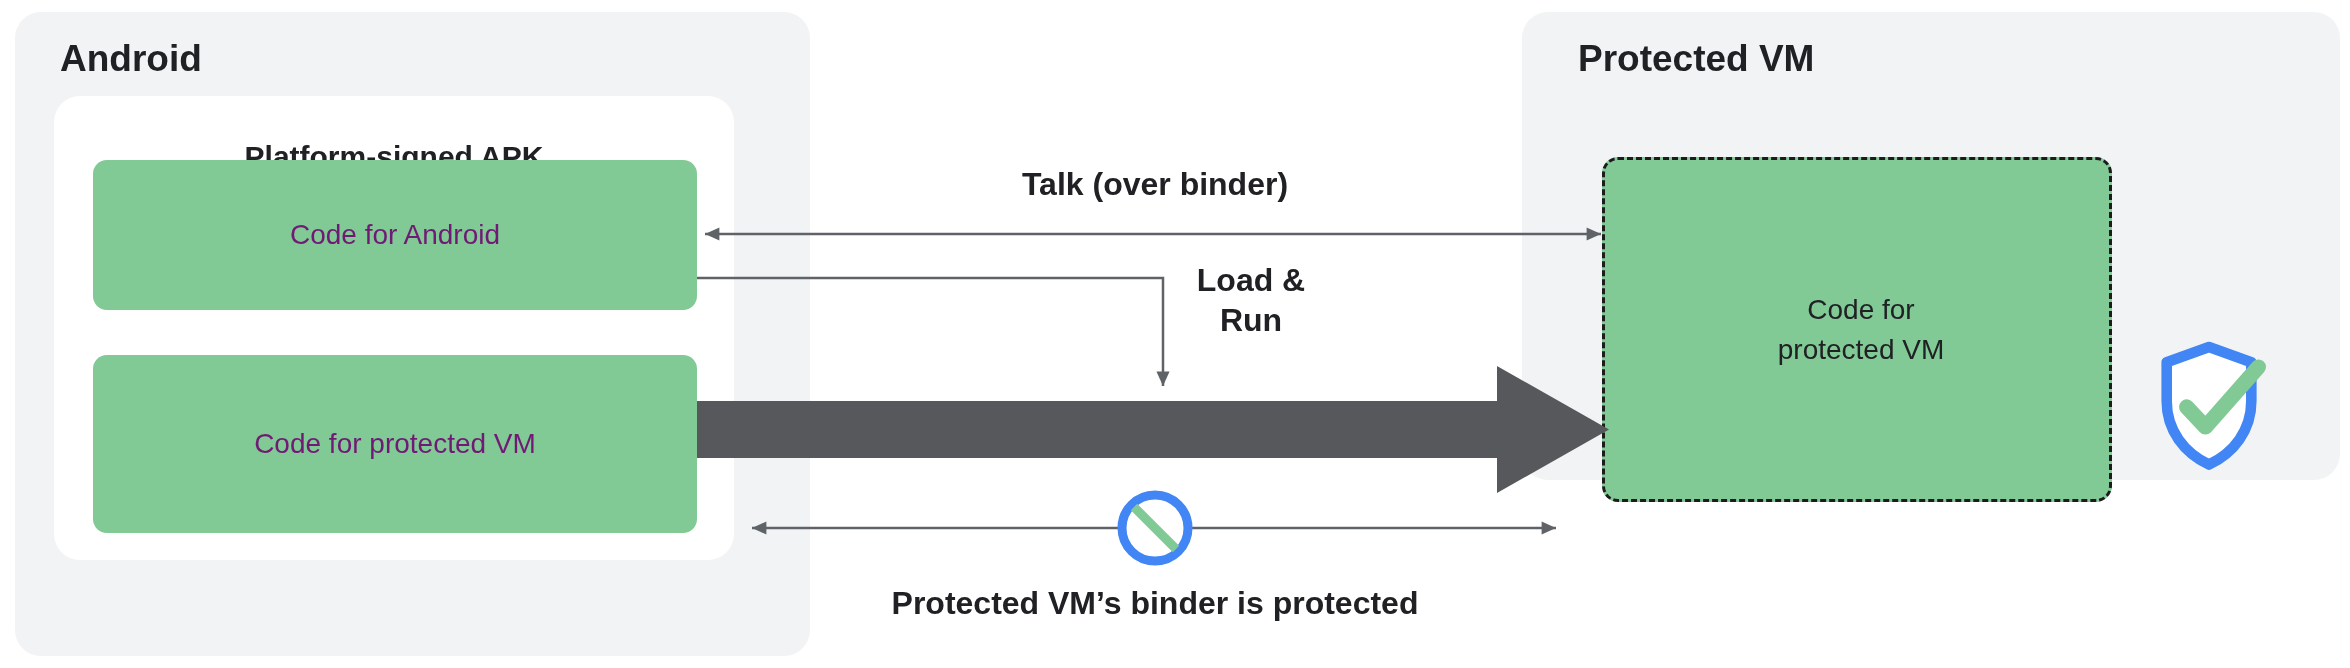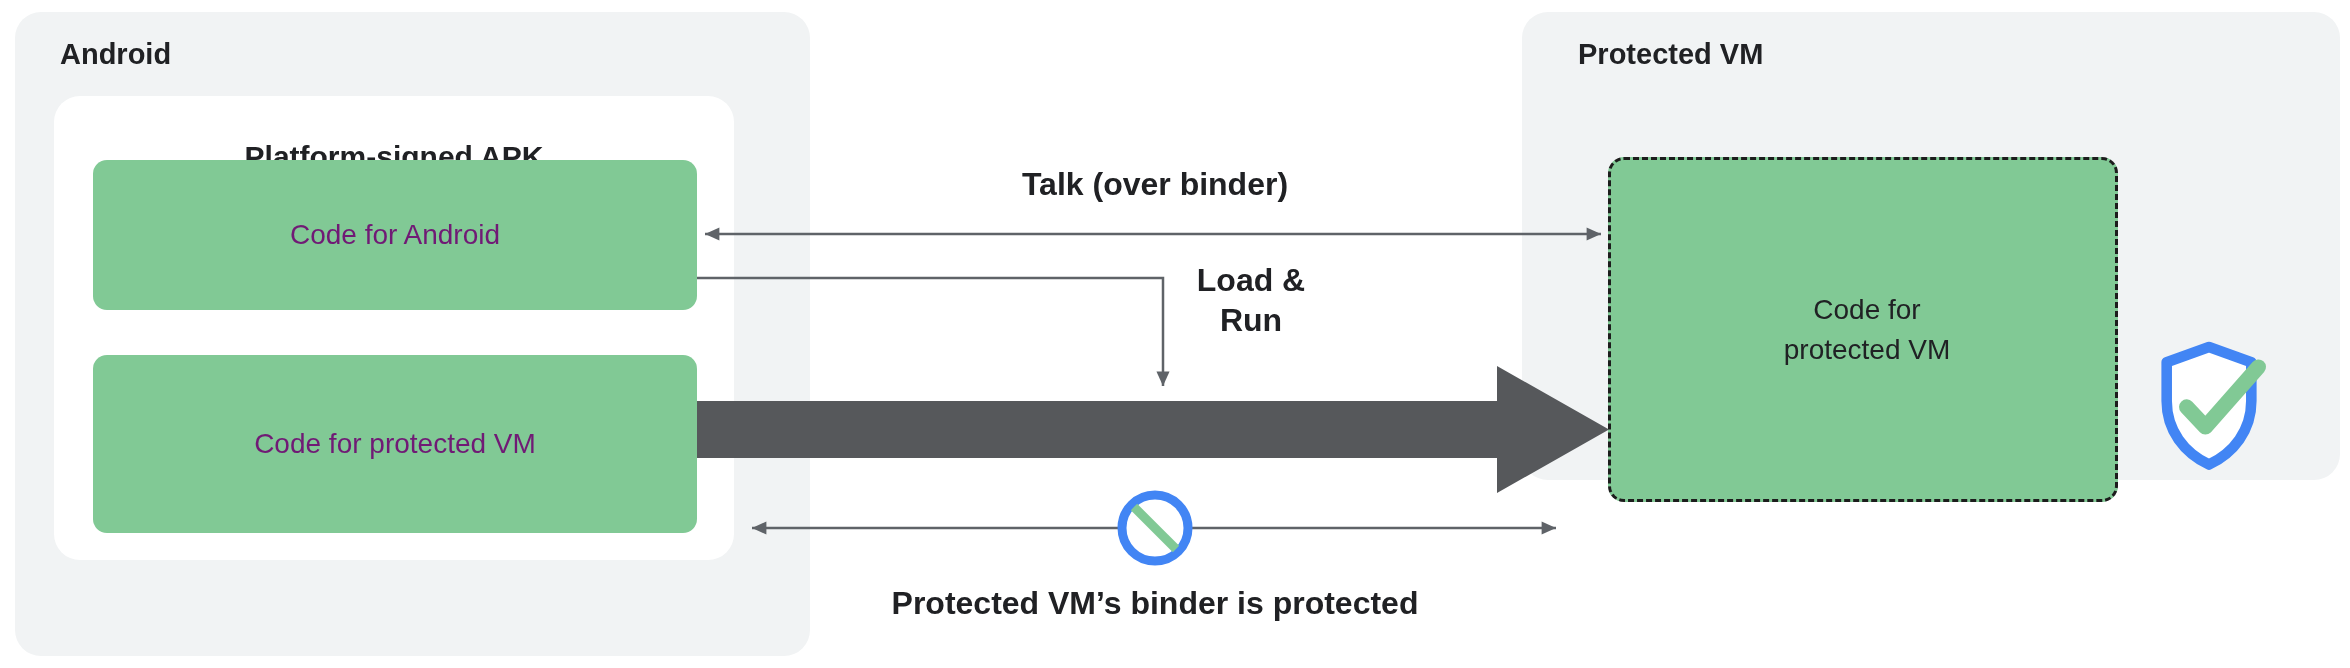--- a/index.html
+++ b/index.html
@@ -3,33 +3,33 @@
 <meta charset="utf-8">
 <style>
   html,body { margin:0; padding:0; background:#ffffff; }
   .canvas {
     position:relative; width:2350px; height:668px; background:#ffffff;
     font-family:"Liberation Sans", sans-serif; color:#202124; overflow:hidden;
   }
   .panel { position:absolute; background:#f1f3f4; border-radius:26px; }
   .android-panel { left:15px; top:12px; width:795px; height:644px; }
   .pvm-panel { left:1522px; top:12px; width:818px; height:468px; }
-  .panel-title { position:absolute; font-weight:bold; font-size:29px; white-space:nowrap; }
+  .panel-title { position:absolute; font-weight:bold; font-size:37px; white-space:nowrap; }
   .android-panel .panel-title { left:45px; top:26px; }
   .pvm-panel .panel-title { left:56px; top:26px; }
   .apk-box { position:absolute; left:39px; top:84px; width:680px; height:464px; background:#ffffff; border-radius:26px; }
   .apk-title { position:absolute; top:17px; left:0; width:100%; text-align:center; font-weight:bold; font-size:30px;margin-top:27px; }
   .green-box {
     position:absolute; left:39px; width:604px; background:#81c995; border-radius:14px;
     display:flex; align-items:center; justify-content:center; font-size:28px; color:#701a75;
   }
   .green-box.code-android { top:64px; height:150px; }
   .green-box.code-pvm { top:259px; height:178px; }
   .dashed-box {
-    position:absolute; left:86px; top:145px; width:510px; height:345px;
+    position:absolute; left:80px; top:145px; width:510px; height:345px;
     background:#81c995; border:3px dashed #1c1c1c; border-radius:16px;
     display:flex; flex-direction:column; align-items:center; justify-content:center;
     font-size:28px; line-height:40px; color:#202124; text-align:center; box-sizing:border-box;padding-left:8px;
   }
   .overlay { position:absolute; left:0; top:0; }
   .dlabel { position:absolute; font-weight:bold; font-size:32px; text-align:center; color:#202124; }
   .talk-label { left:955px; top:166px; width:400px; }
   .load-label { left:1163px; top:260px; width:176px; line-height:40px; }
   .memory-label { left:755px; top:583px; width:800px; line-height:41px; }
   .shield-icon { position:absolute; left:2150px; top:340px; }

